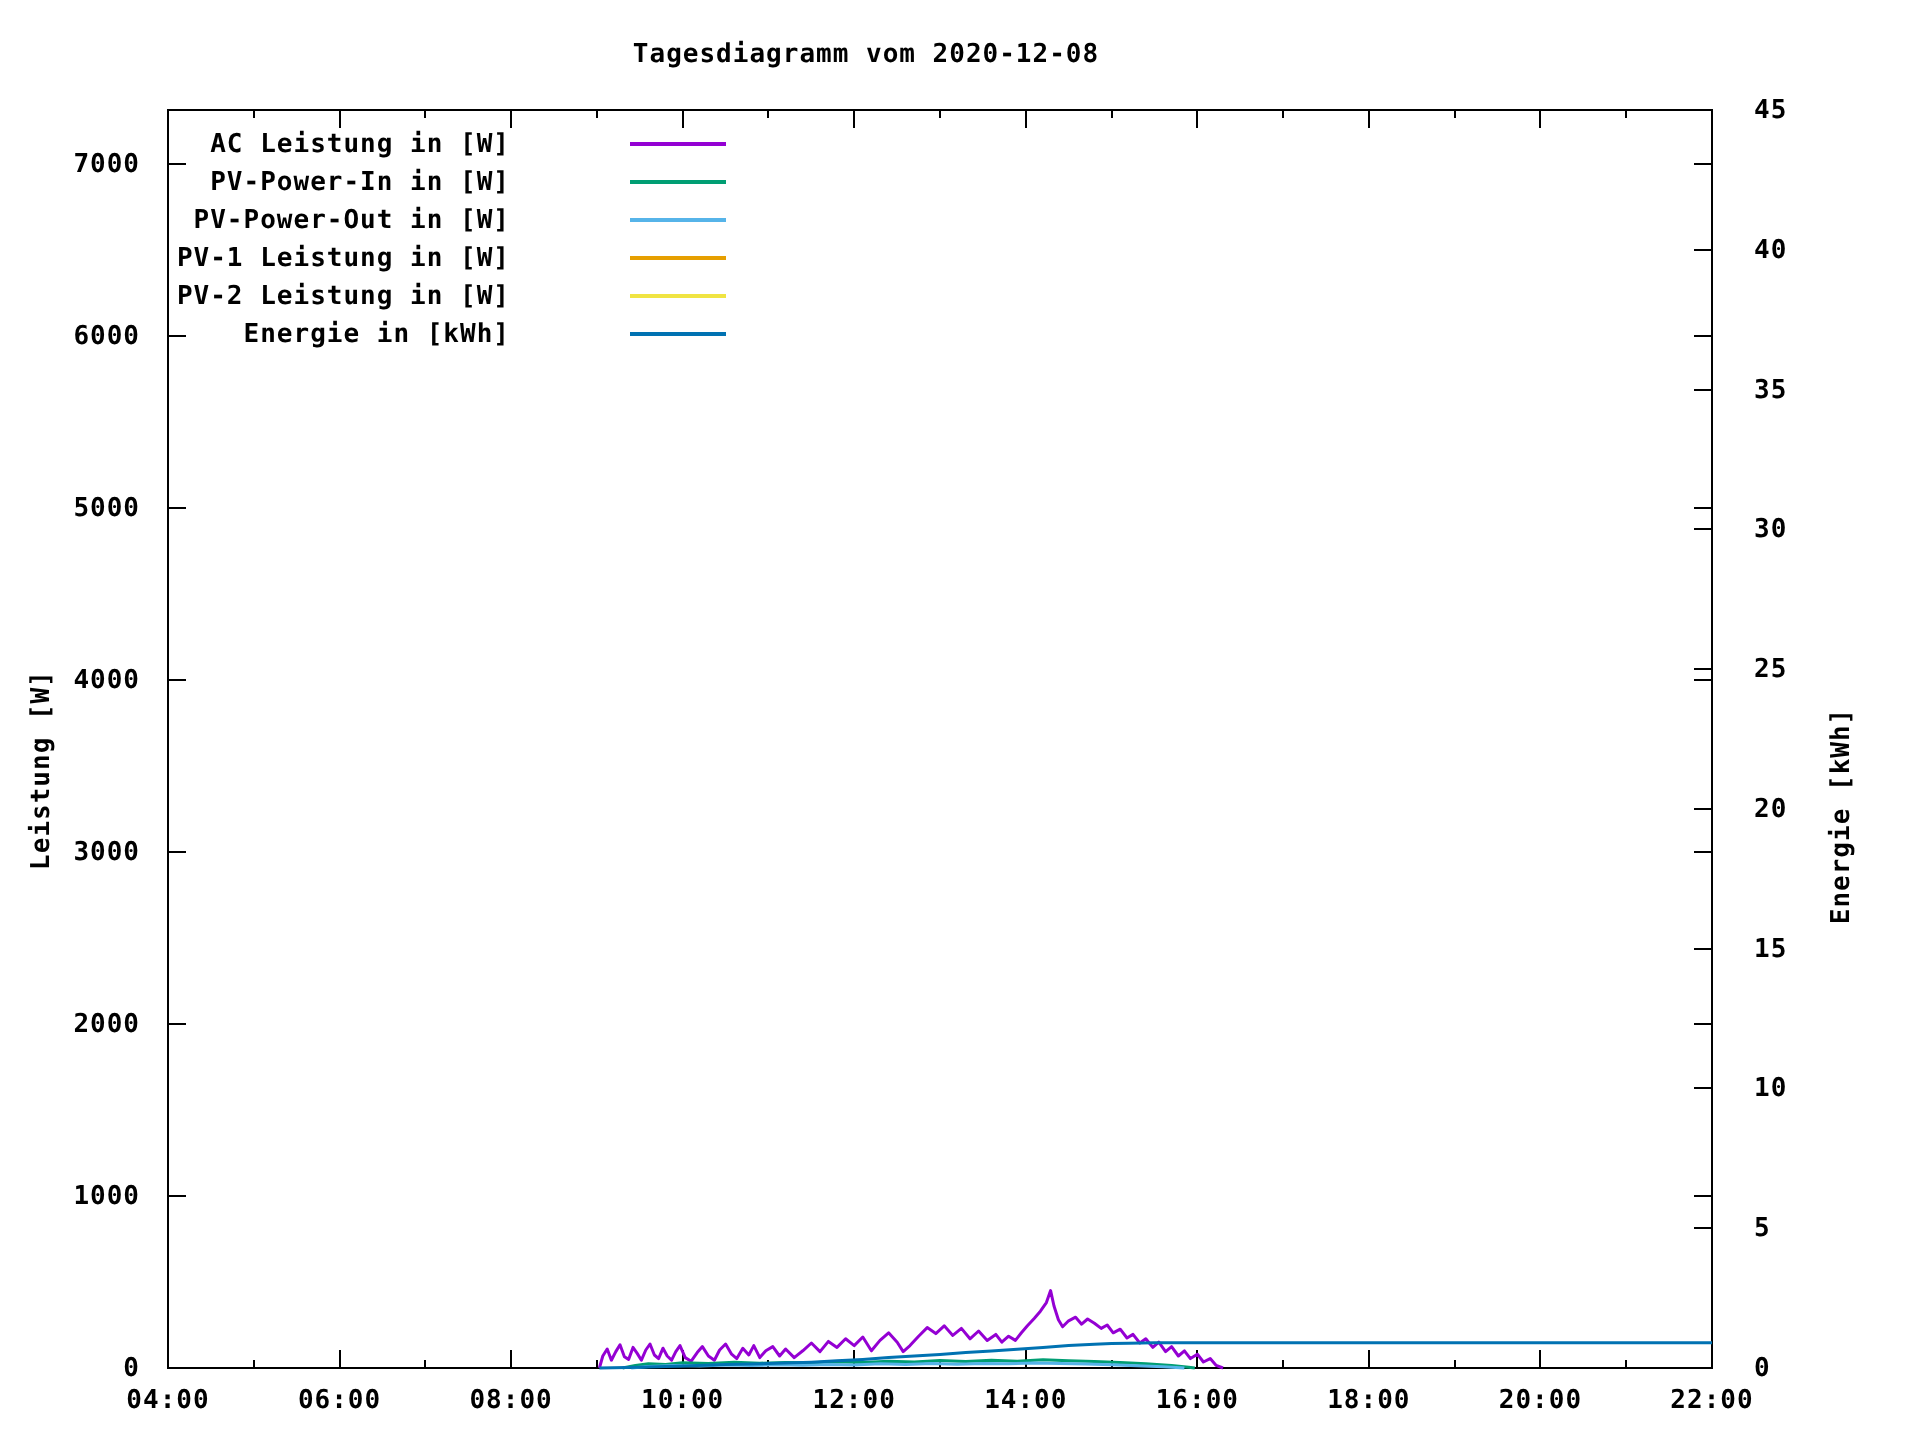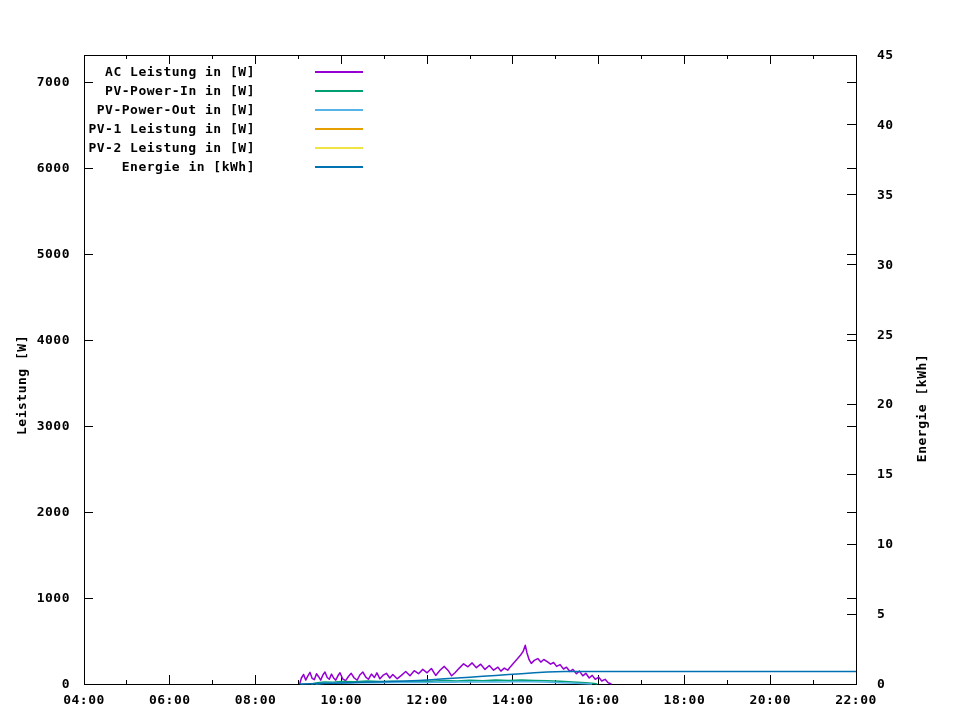--- a/index.html
+++ b/index.html
@@ -11,20 +11,21 @@
     font-weight:bold;font-size:13px;letter-spacing:0.5px;white-space:nowrap;color:#000;}
   .axis-label{position:absolute;font-weight:bold;font-size:13px;letter-spacing:0.5px;
     white-space:nowrap;color:#000;transform:translate(-50%,-50%) rotate(-90deg);}
   .axis-label.left{left:21px;top:385px;}
   .axis-label.right{left:921px;top:408px;}
 </style>
 </head>
 <body>
 
 <div class="chart-wrap">
+  <div class="chart-title">Tagesdiagramm vom 2020-12-08</div>
   <div class="axis-label left">Leistung [W]</div>
   <div class="axis-label right">Energie [kWh]</div>
   <svg id="plot" width="960" height="720" viewBox="0 0 960 720">
       <rect x="84" y="55" width="772" height="629" fill="none" stroke="#000" stroke-width="1" shape-rendering="crispEdges"></rect>
       <line x1="84" y1="684" x2="84" y2="675" stroke="#000" stroke-width="1" shape-rendering="crispEdges"></line>
       <line x1="84" y1="55" x2="84" y2="64" stroke="#000" stroke-width="1" shape-rendering="crispEdges"></line>
       <text x="84" y="704" text-anchor="middle">04:00</text>
       <line x1="169.77777777777777" y1="684" x2="169.77777777777777" y2="675" stroke="#000" stroke-width="1" shape-rendering="crispEdges"></line>
       <line x1="169.77777777777777" y1="55" x2="169.77777777777777" y2="64" stroke="#000" stroke-width="1" shape-rendering="crispEdges"></line>
       <text x="169.77777777777777" y="704" text-anchor="middle">06:00</text>

